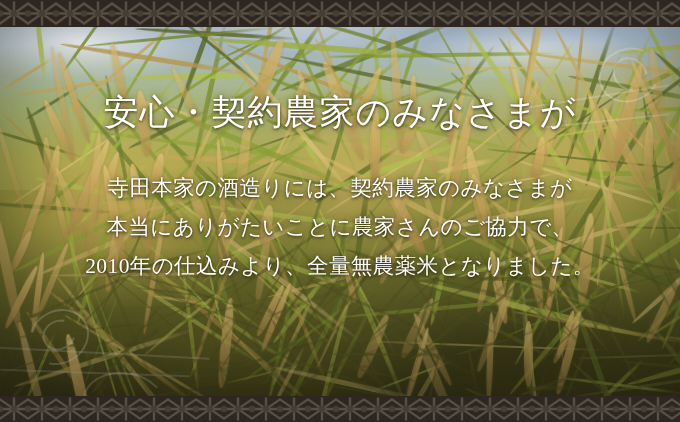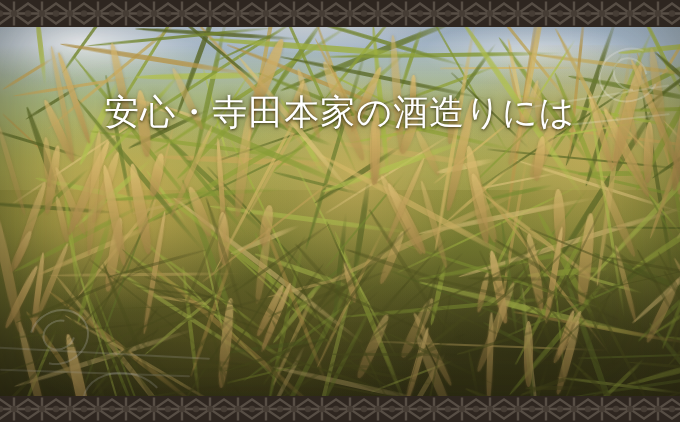--- a/index.html
+++ b/index.html
@@ -689,19 +689,22 @@
           <circle cx="14" cy="13" r="3.2" fill="#463d35"></circle>
           <circle cx="0" cy="13" r="3.2" fill="#463d35"></circle>
           <circle cx="28" cy="13" r="3.2" fill="#463d35"></circle>
         </pattern>
       </defs>
       <rect width="680" height="26" fill="url(#asanohaBot)"></rect>
     </svg>
   </div>
 
   <div class="content">
-    <h1 class="headline">安心・寺田本家の酒造りには</h1>
+    <h1 class="headline">安心・契約農家のみなさまが</h1>
 
     <div class="body-lines">
+      <div class="body-line">寺田本家の酒造りには、契約農家のみなさまが</div>
+      <div class="body-line">本当にありがたいことに農家さんのご協力で、</div>
+      <div class="body-line">2010年の仕込みより、全量無農薬米となりました。</div>
     </div>
   </div>
 
 </div>
 
 </body></html>

